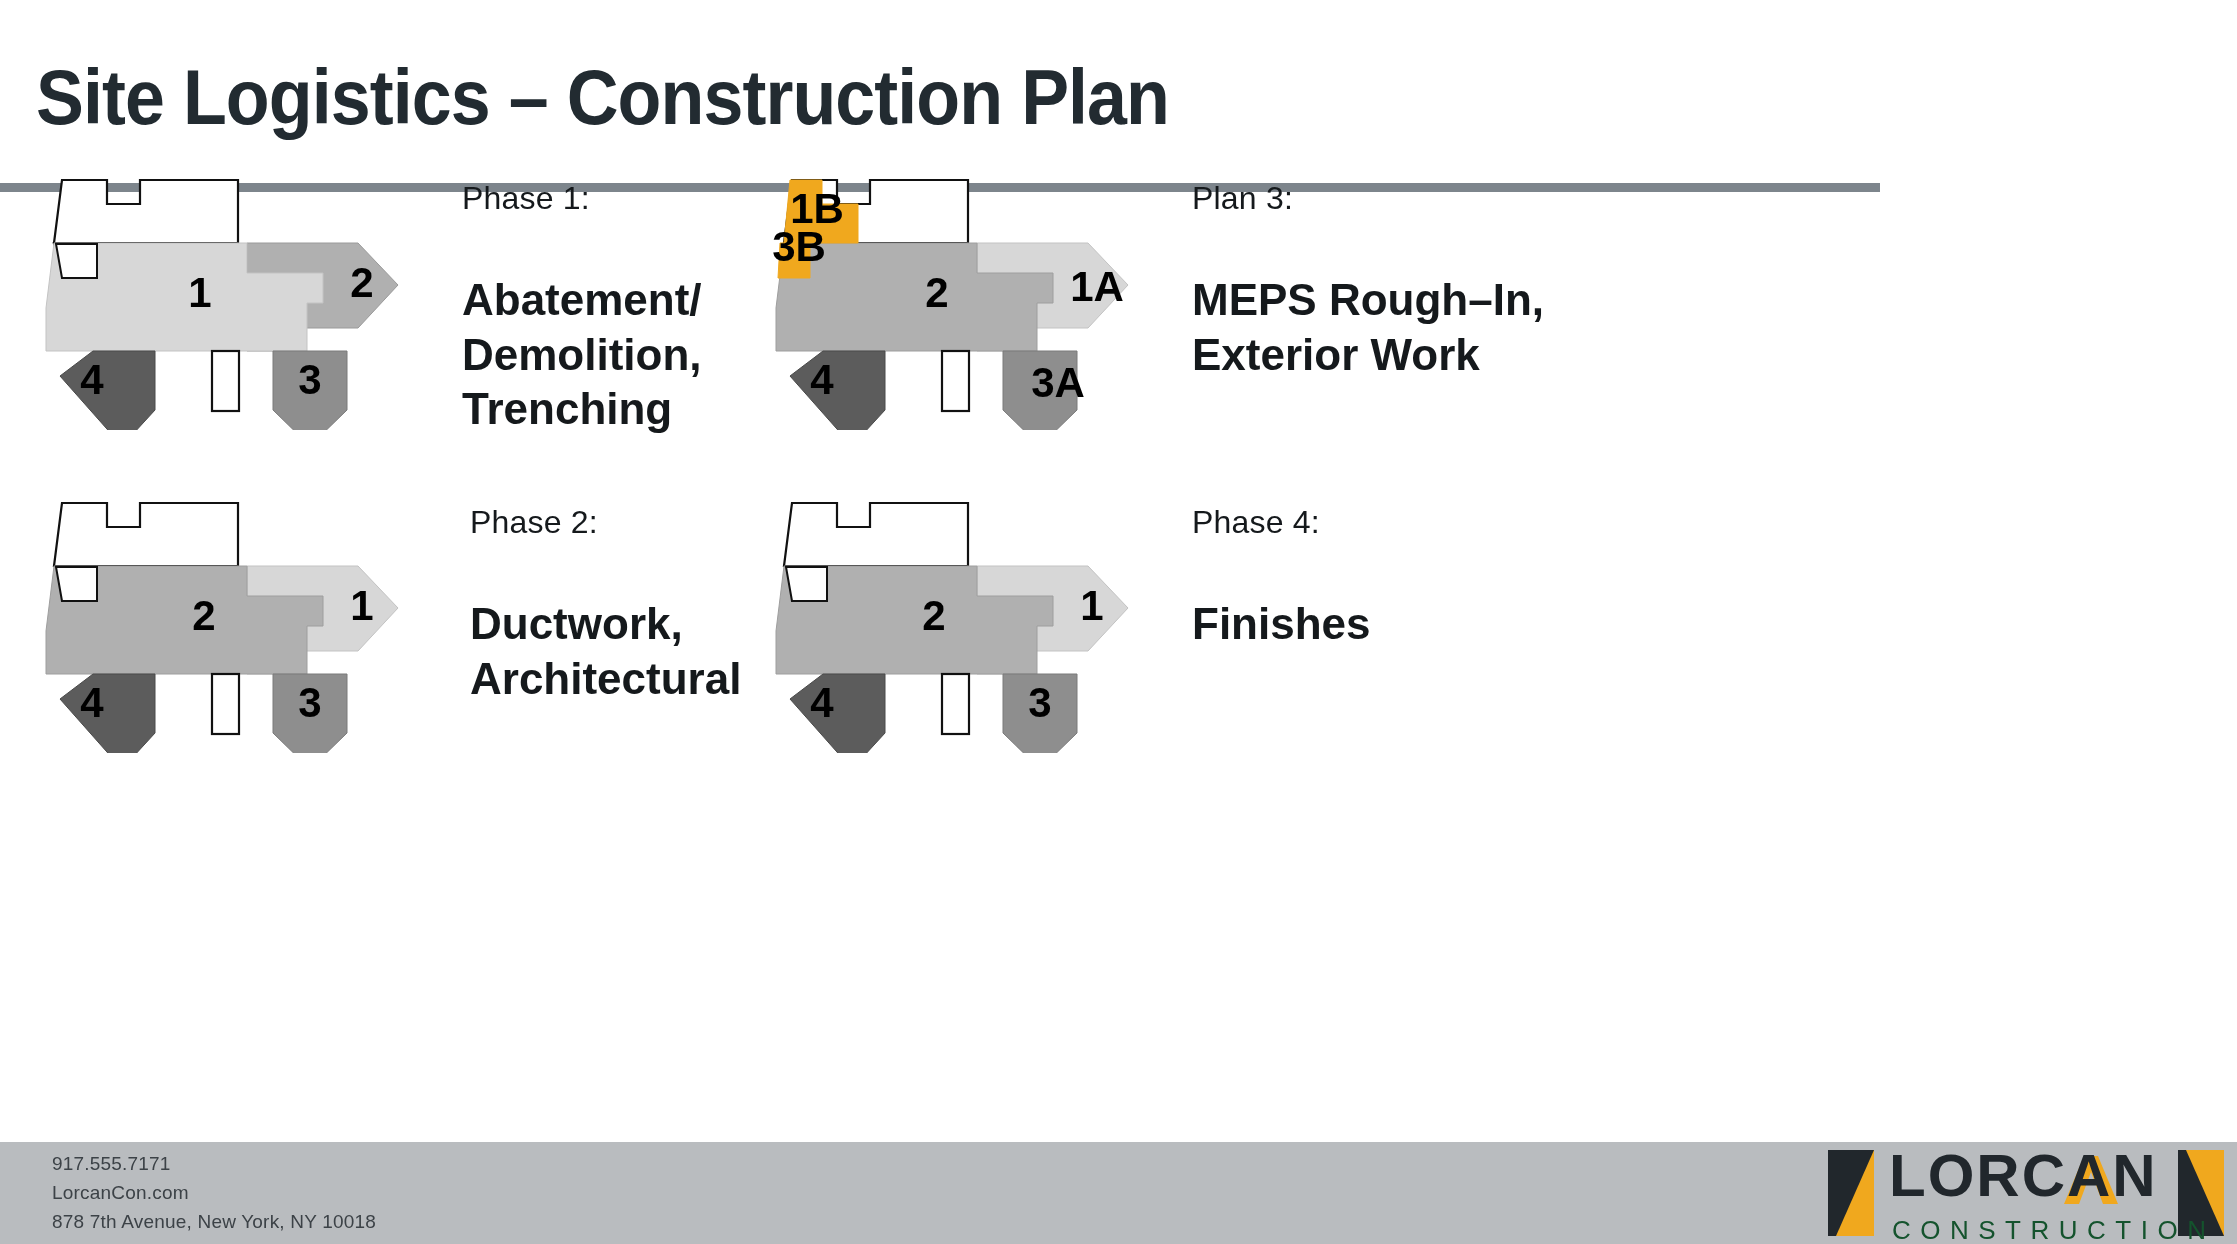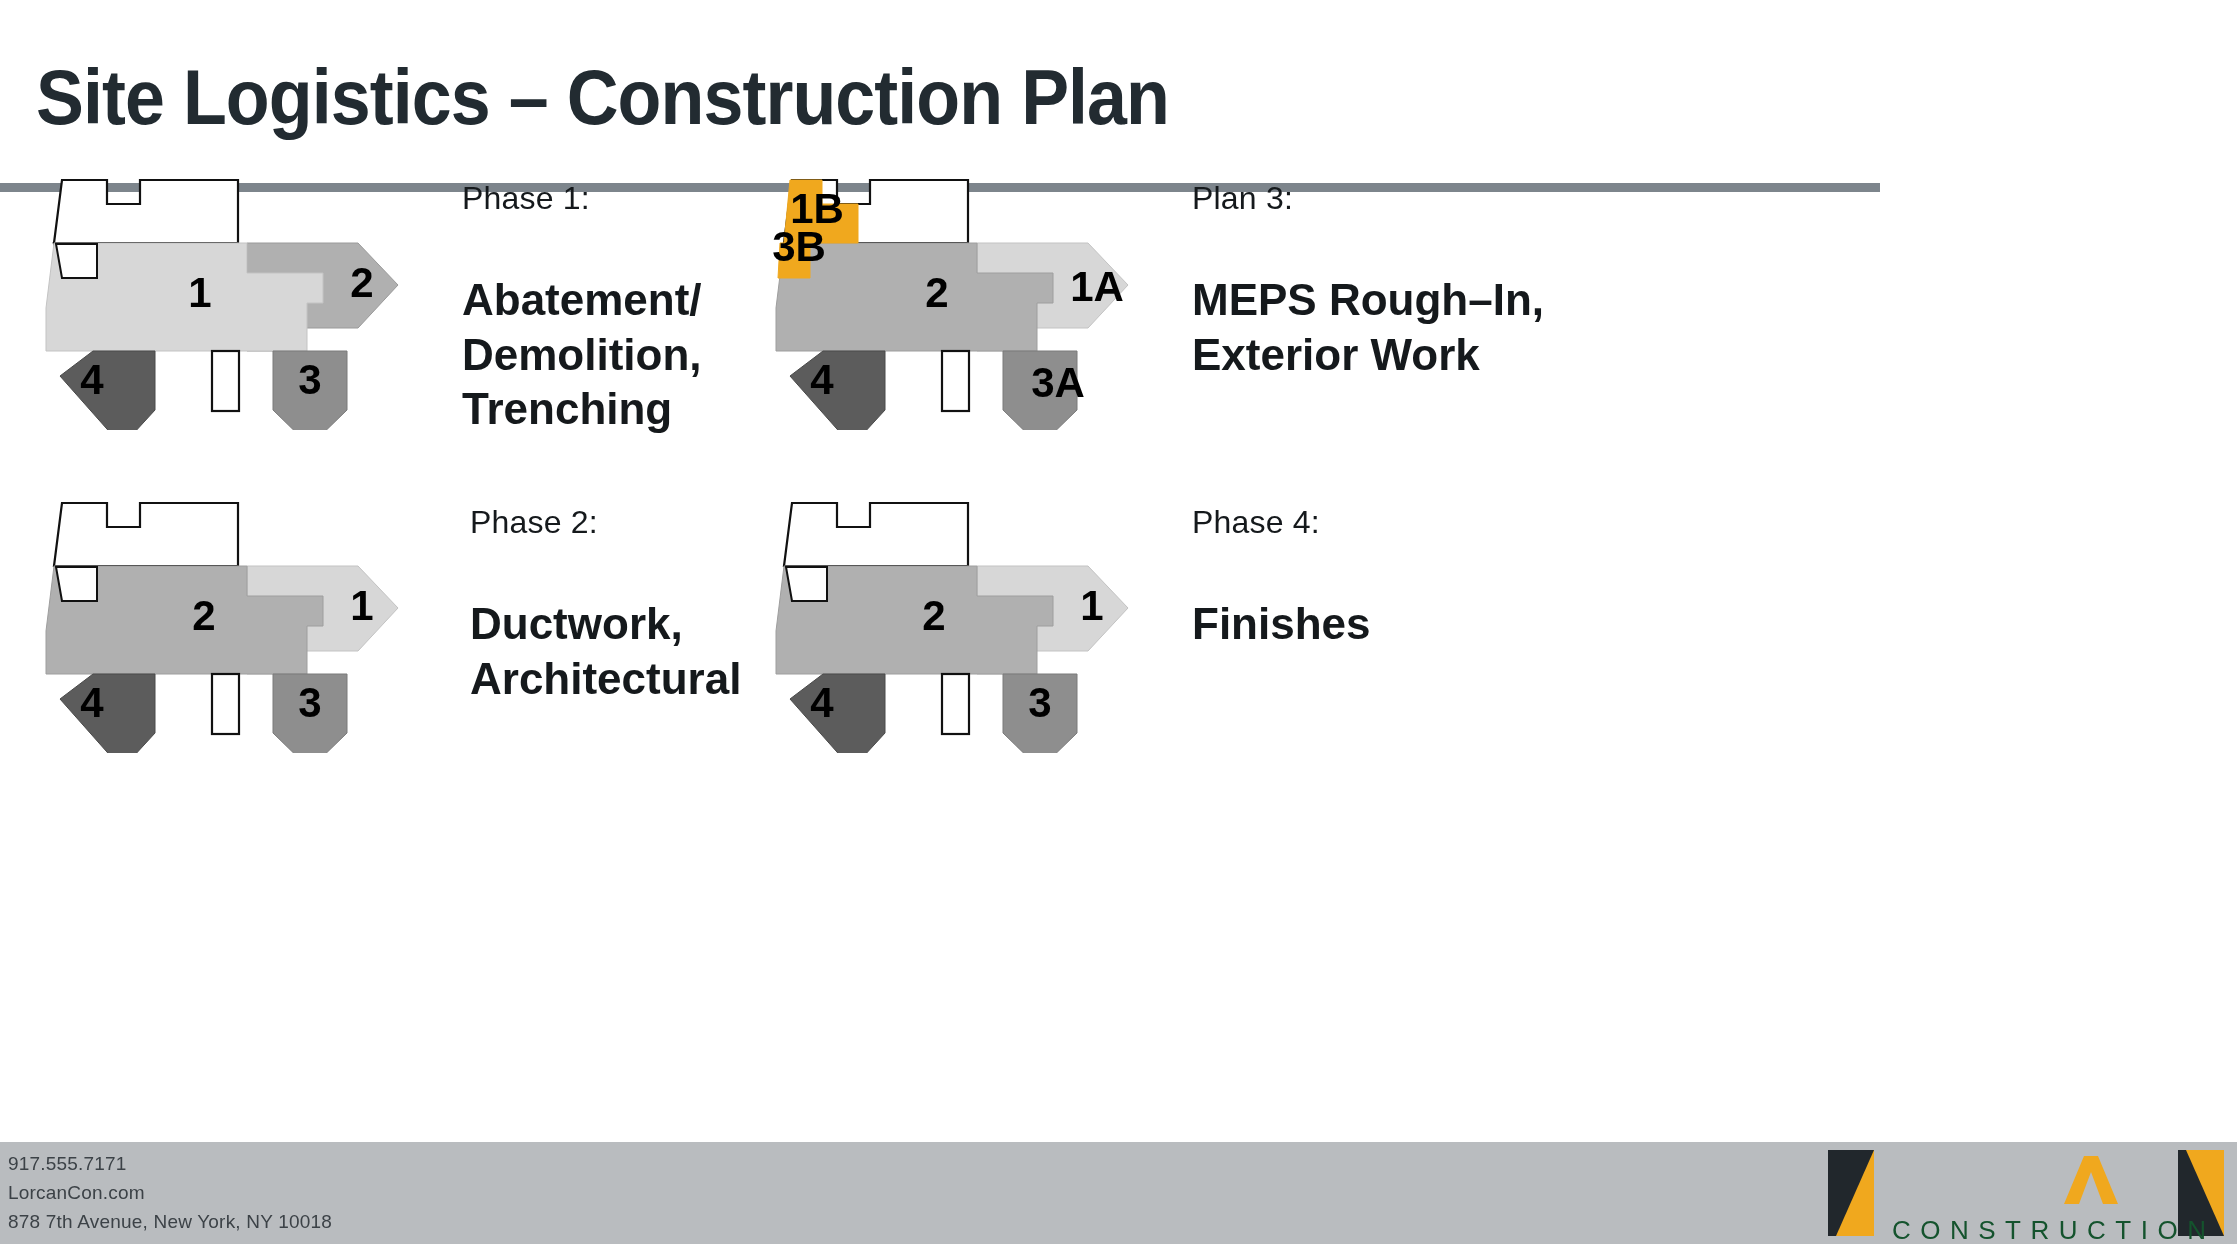--- a/index.html
+++ b/index.html
@@ -86,21 +86,21 @@
   }
   #footer-contact {
     position: absolute;
     left: 8px;
     top: 1150px;
     font-size: 19px;
     line-height: 1.52;
     color: #3c4247;
     letter-spacing: 0.2px;
   }
-  #footer-contact div { white-space: nowrap; }
+  #footer-contact div { white-space: nowrap; margin-left: 44px; }
 
   
   #logo {
     position: absolute;
     left: 1826px;
     top: 1148px;
     width: 400px;
     height: 90px;
   }
   .logo-word {
@@ -251,14 +251,15 @@
   <svg width="400" height="90" viewBox="0 0 400 90">
 
     <rect x="2" y="2" width="46" height="86" fill="#F0A81E"></rect>
     <path d="M2,2 L48,2 L10,88 L2,88 Z" fill="#21272c"></path>
 
     <rect x="352" y="2" width="46" height="86" fill="#F0A81E"></rect>
     <path d="M352,2 L360,2 L398,88 L352,88 Z" fill="#21272c"></path>
 
     <path d="M258,8 L272,8 L292,56 L277,56 L265,24 L253,56 L238,56 Z" fill="#F0A81E"></path>
   </svg>
+  <div class="logo-word">LORCAN</div>
   <div class="logo-sub">CONSTRUCTION</div>
 </div>
 
 </body></html>

